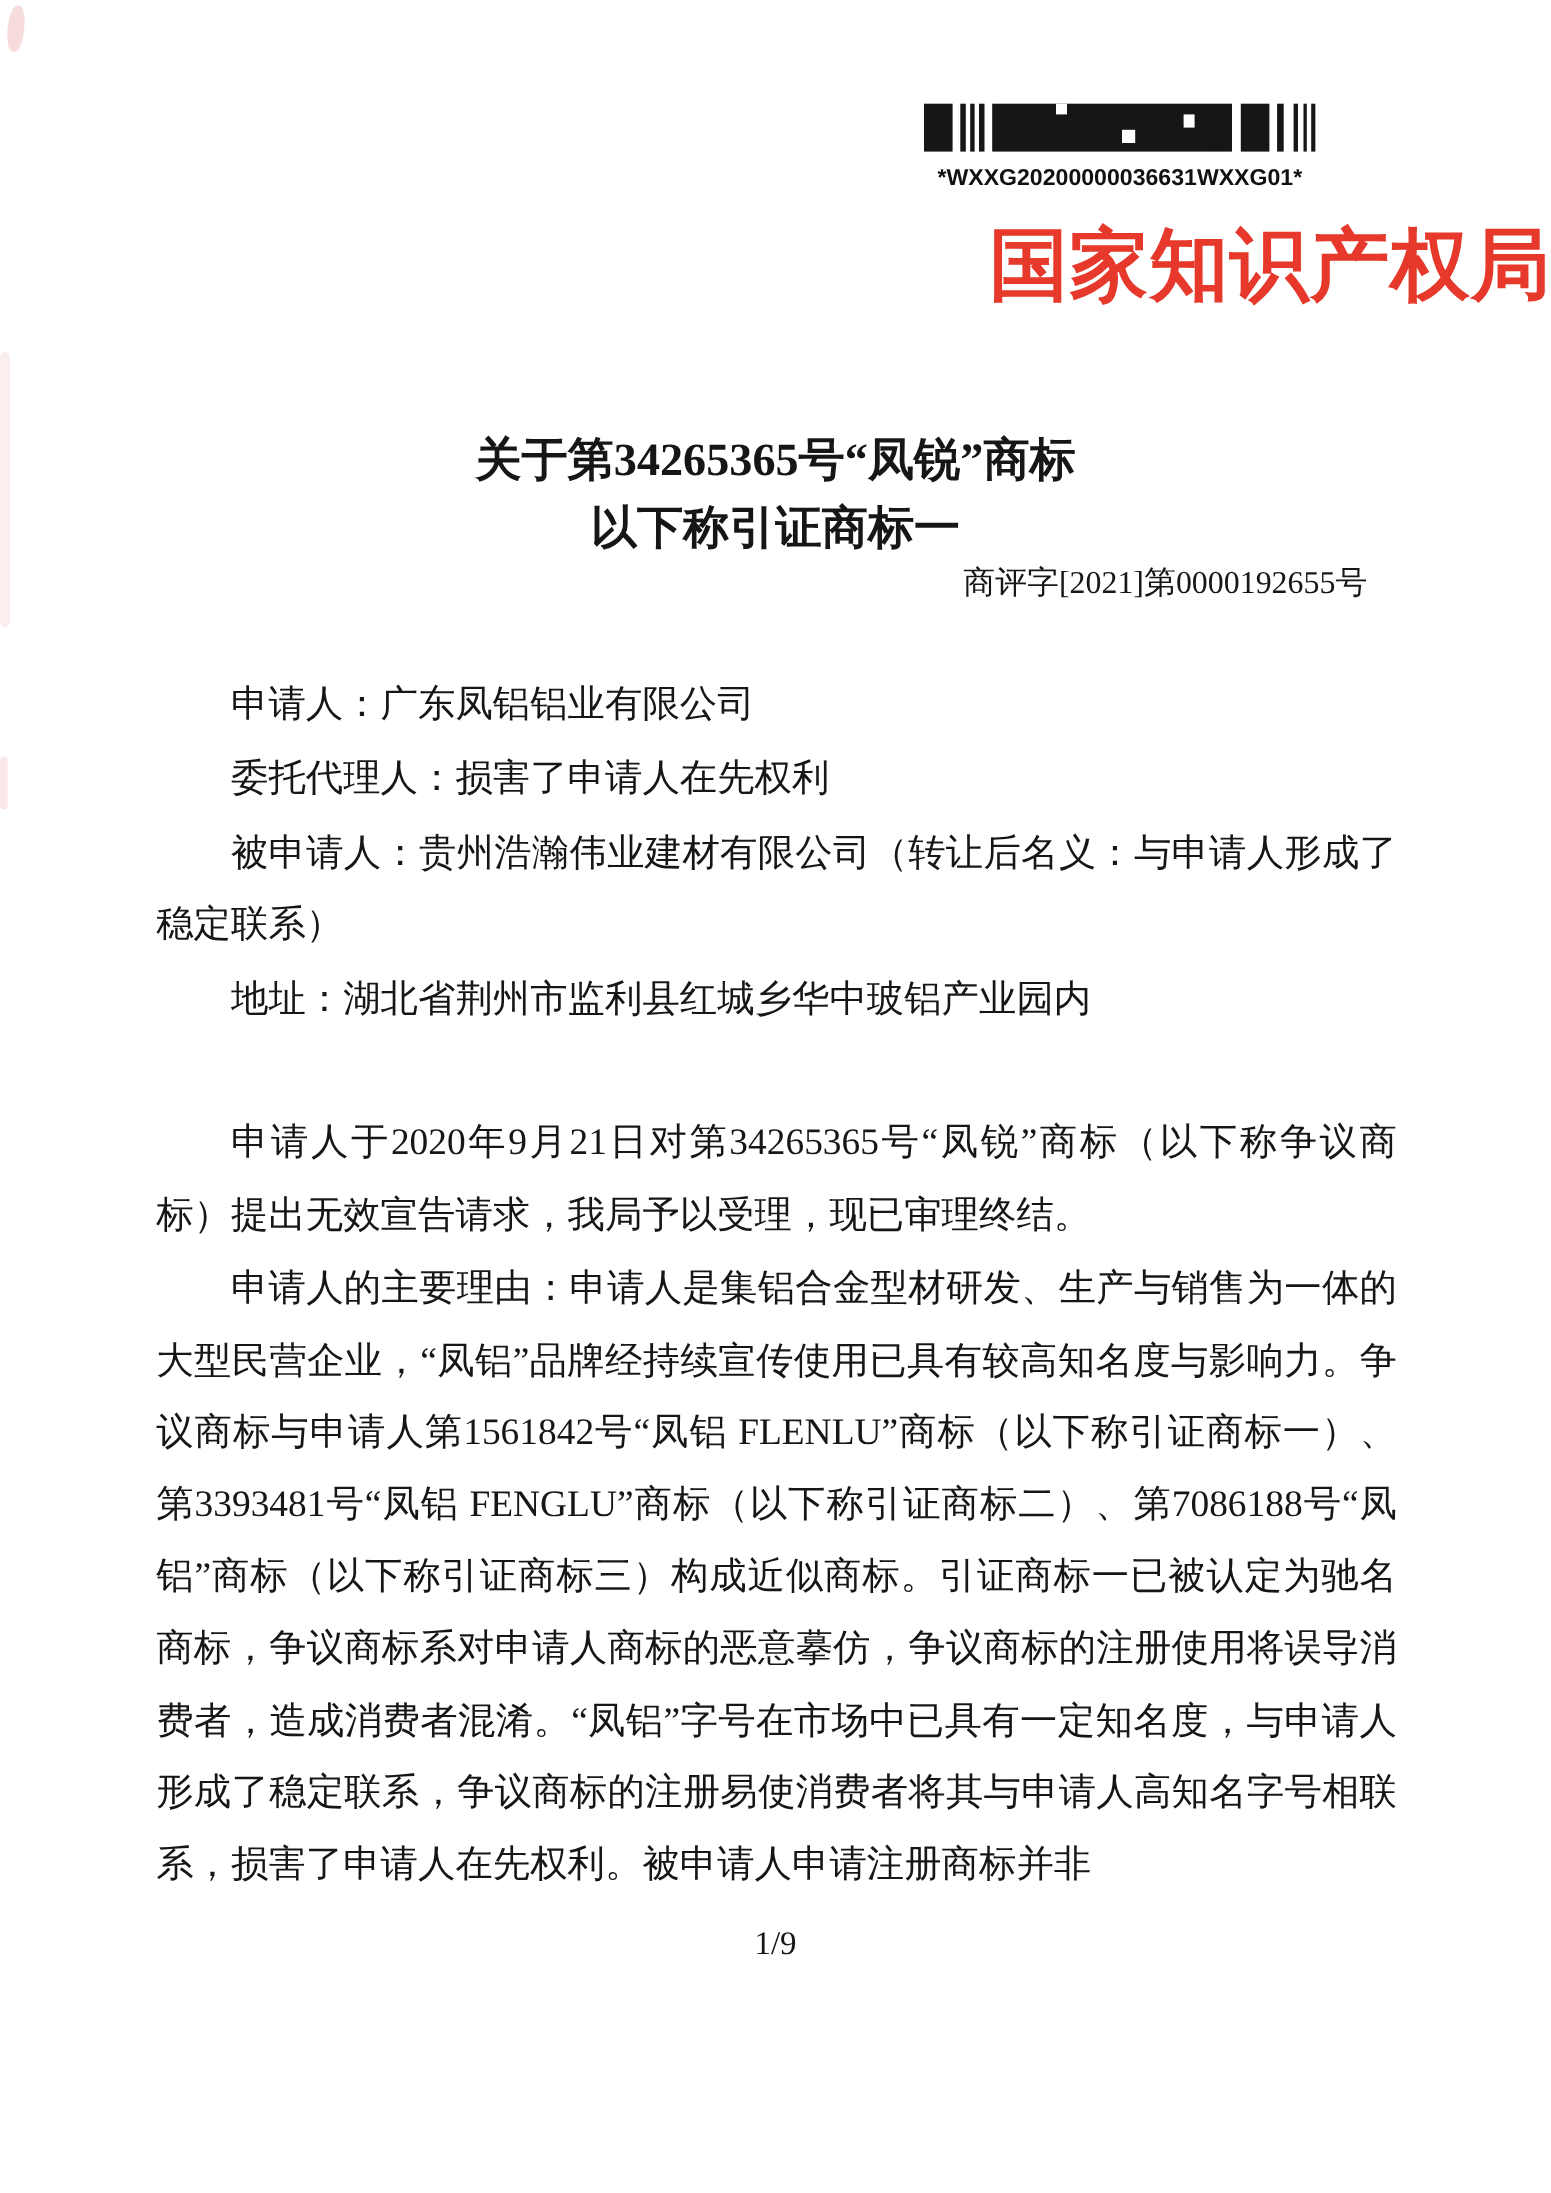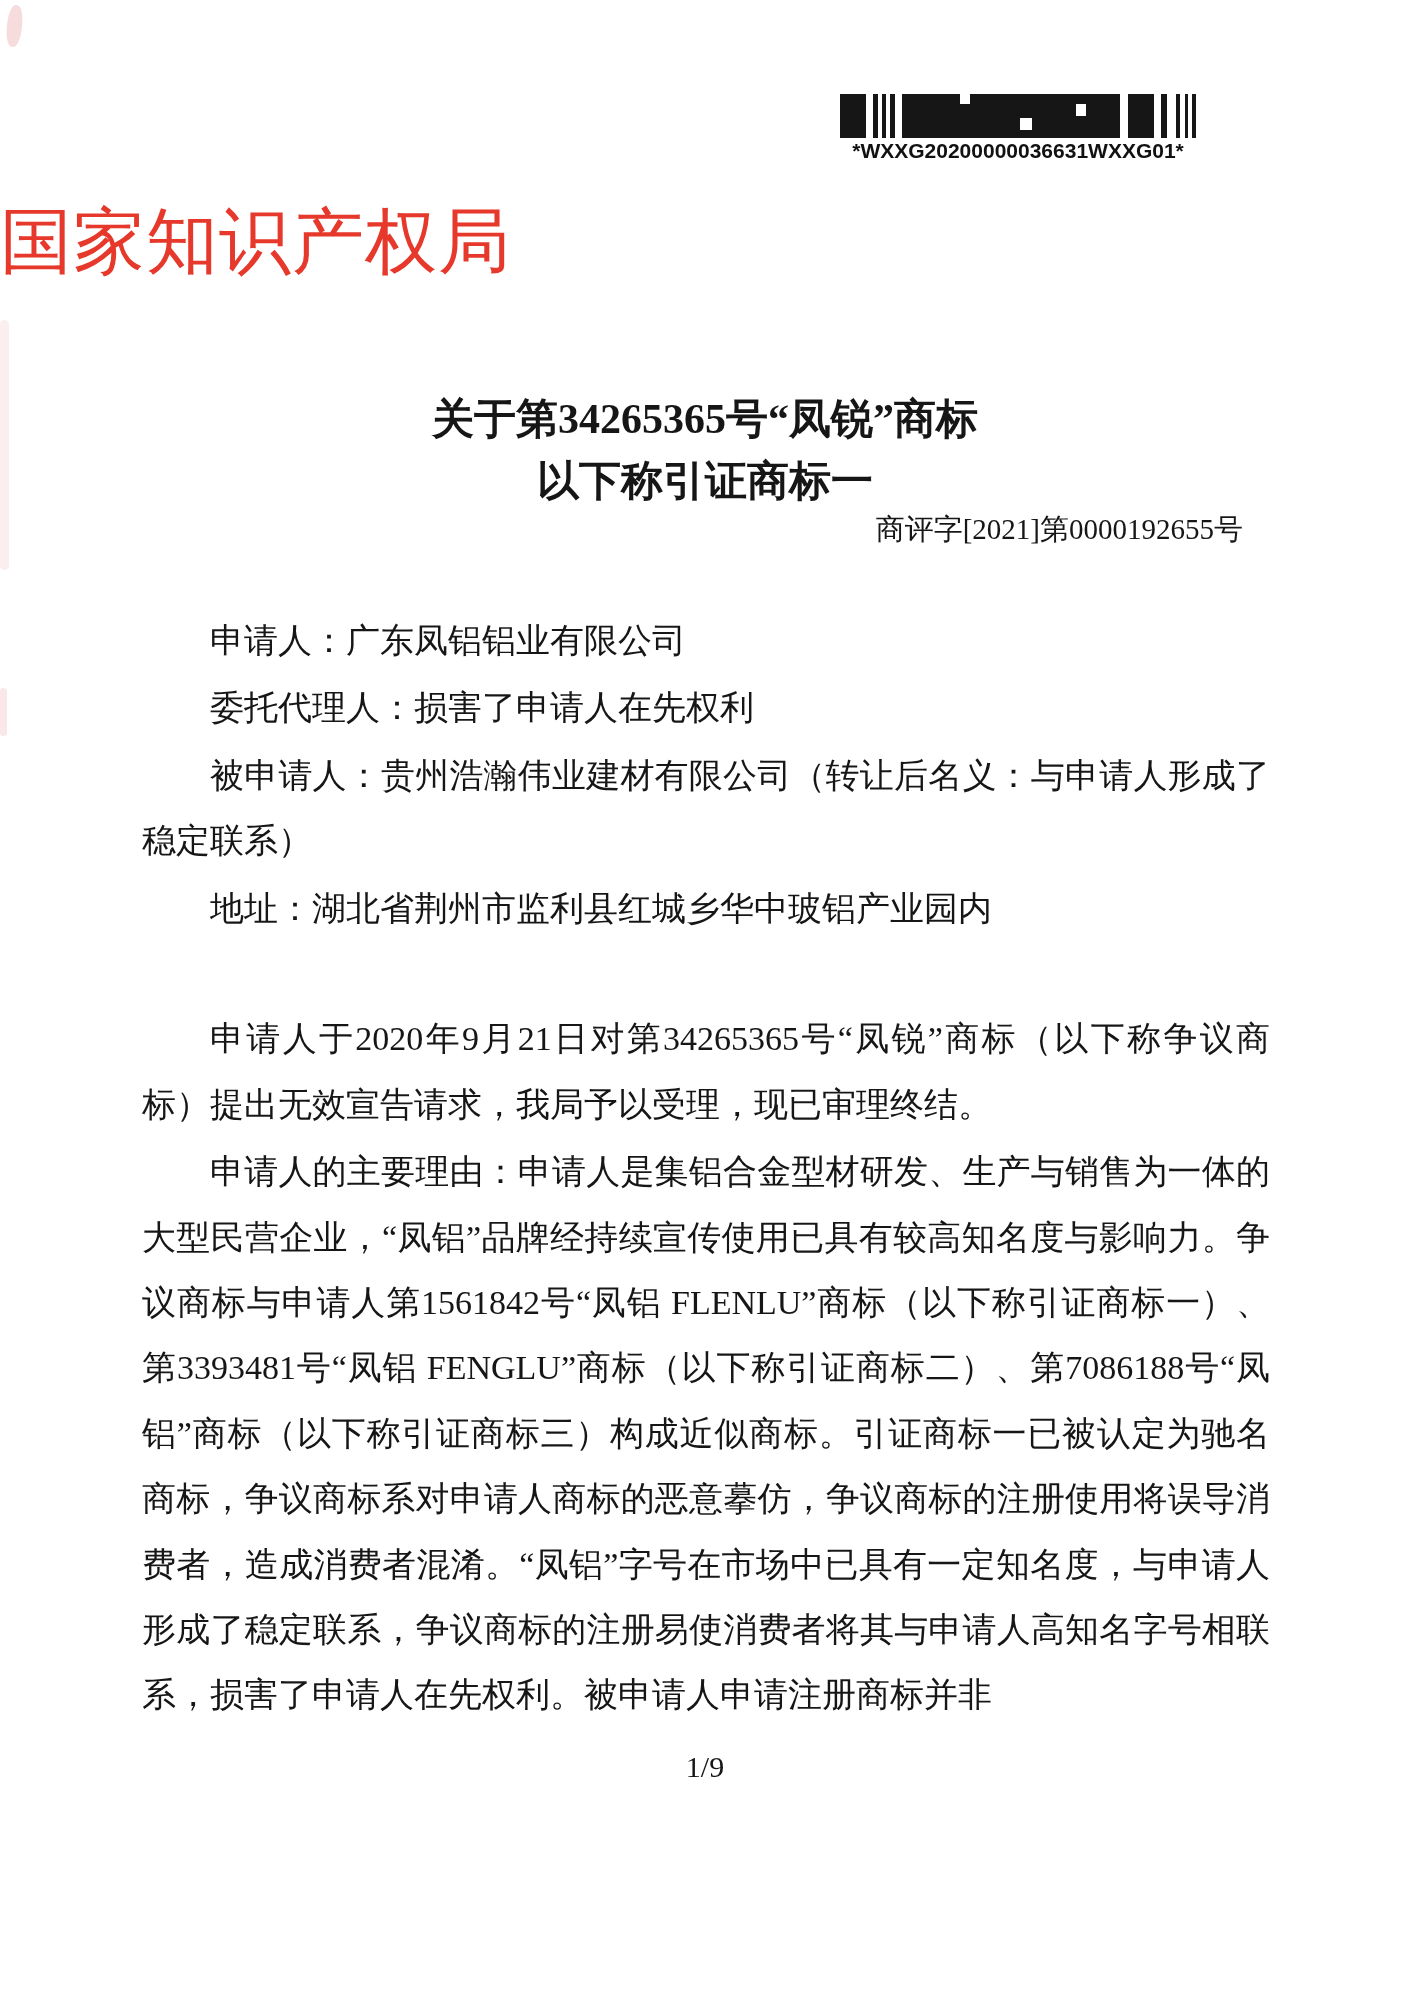--- a/index.html
+++ b/index.html
@@ -35,35 +35,35 @@
     background: #f9e7e9; border-radius: 6px;
   }
 
   .barcode-wrap {
     position: absolute; top: 94px; left: 840px; width: 356px;
   }
   .barcode-svg { display: block; width: 356px; height: 44px; }
   .barcode-svg rect { fill: #161616; }
   .barcode-svg rect.w { fill: #ffffff; }
   .barcode-label {
-    margin-top: 1px;
+    margin-top: 12px;
     text-align: center;
     font-family: "Liberation Sans", "DejaVu Sans", sans-serif;
     font-weight: 700;
     font-size: 21px;
     color: #111111;
     white-space: nowrap;
   }
 
   .agency-title {
     position: absolute; top: 196px; left: 0;
     width: 100%; margin: 0;
-    text-align: left;
+    text-align: right;
     font-family: "Liberation Sans", "DejaVu Sans", sans-serif;
-    font-weight: 400;
+    font-weight: 700;
     font-size: 72px;
     line-height: 90px;
     letter-spacing: 1px;
     color: var(--title-red, #e6392c);
   }
 
   .doc-title {
     position: absolute; top: 388px; left: 0;
     width: 100%;
     text-align: center;

